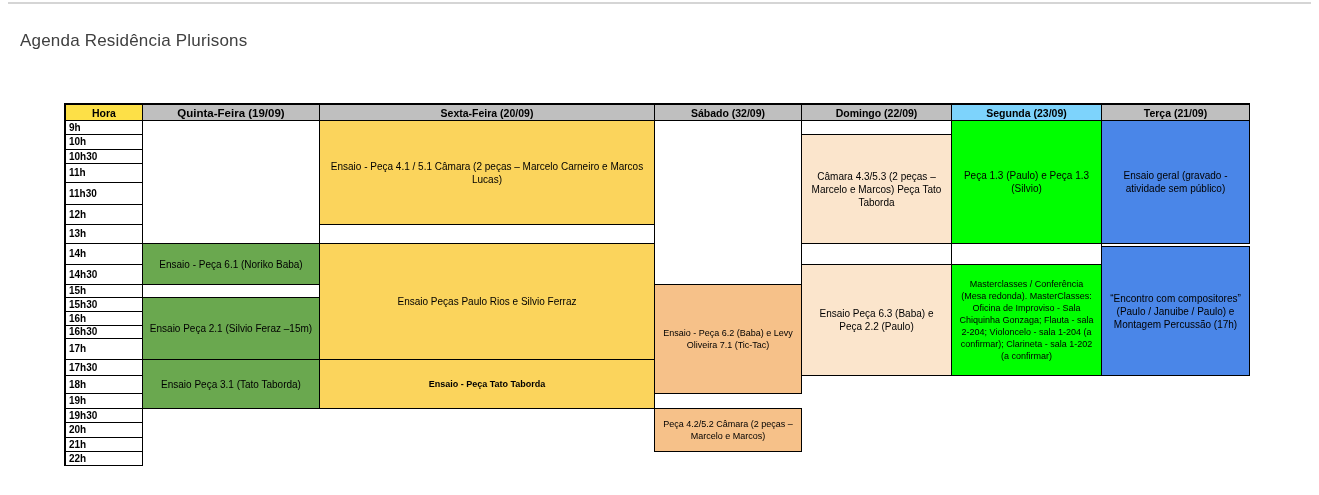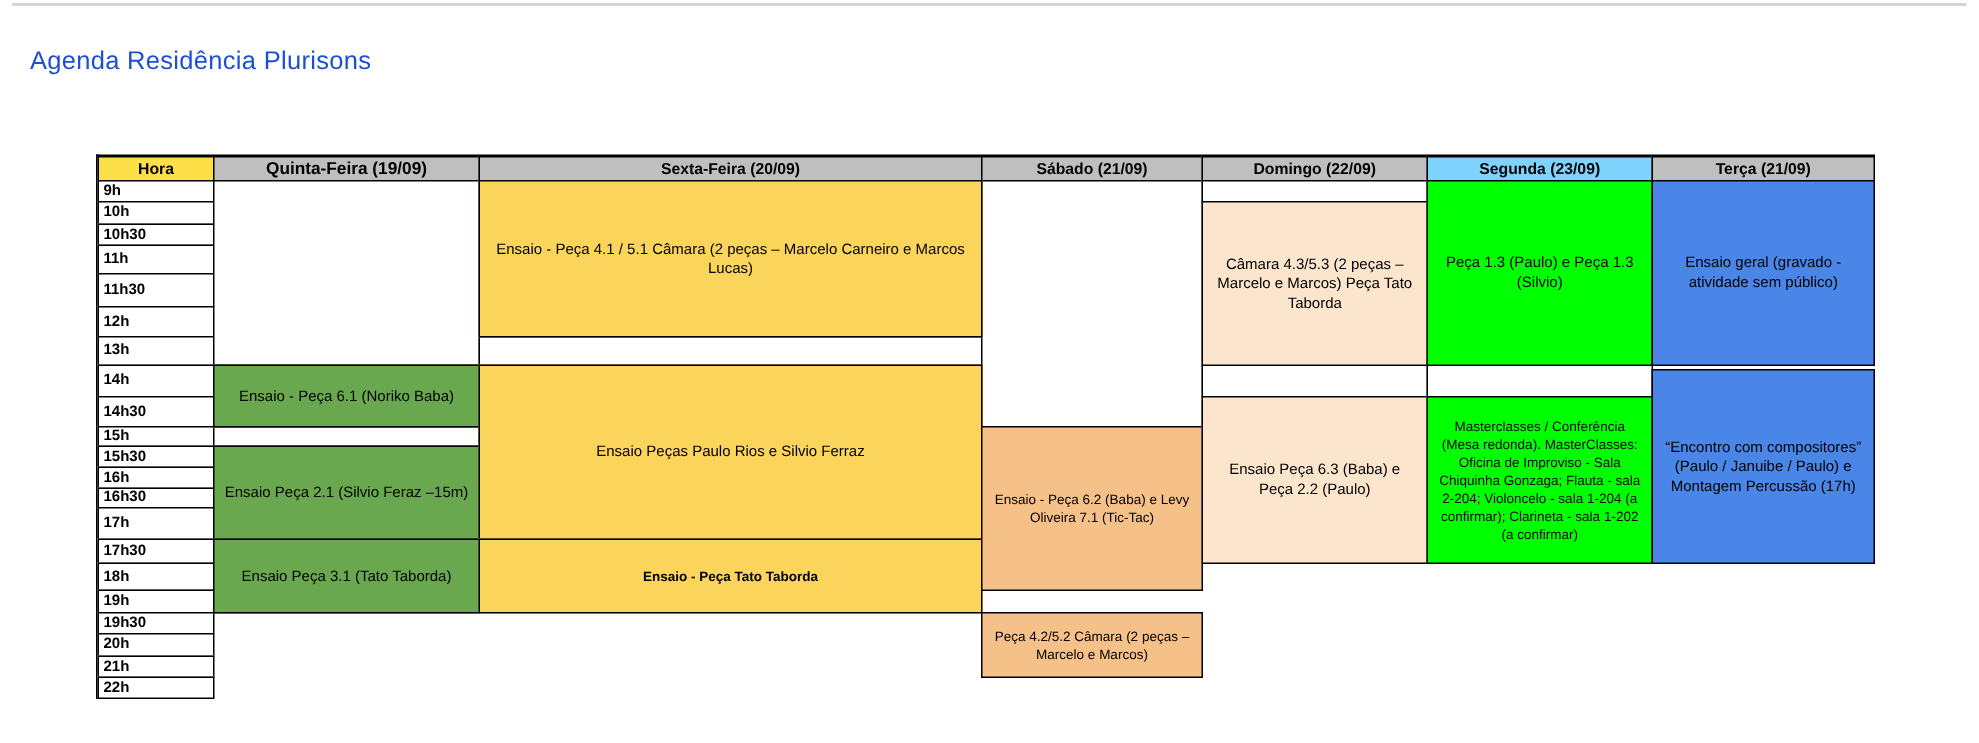--- a/index.html
+++ b/index.html
@@ -3,21 +3,21 @@
 <meta charset="utf-8">
 <style>
   html,body{margin:0;padding:0;}
   body{
     width:1319px;height:495px;background:#ffffff;position:relative;overflow:hidden;
     font-family:"Liberation Sans",sans-serif;color:#000;
   }
   .top-rule{position:absolute;left:8px;top:2px;width:1303px;height:2px;background:#d5d5d5;}
   .title{
     position:absolute;left:20px;top:31px;margin:0;
-    font-size:17px;font-weight:400;color:#1d4ed8;letter-spacing:.2px;
+    font-size:17px;font-weight:400;color:#404040;letter-spacing:.2px;
     font-family:"Liberation Sans",sans-serif;
   }
   .agenda-grid{
     position:absolute;left:64px;top:103px;display:grid;
     border-top:2px solid #000;border-left:2px solid #000;
   }
   .cell{
     border:1px solid #000;margin:-1px 0 0 -1px;box-sizing:border-box;
     overflow:hidden;
   }
@@ -43,21 +43,21 @@
 </style>
 </head>
 <body>
 
 <div class="top-rule"></div>
 <h1 class="title">Agenda Residência Plurisons</h1>
 <div id="agenda" class="agenda-grid" style="grid-template-columns: 77px 177px 335px 147px 150px 150px 148px; grid-template-rows: 16px 14px 15px 14px 19px 22px 20px 19px 21px 20px 13px 14px 14px 13px 21px 16px 18px 15px 14px 15px 14px 14px;">
     <div class="cell hdr hora-hdr" style="grid-area: 1 / 1;">Hora</div>
     <div class="cell hdr day-hdr serif" style="grid-area: 1 / 2; background: rgb(191, 191, 191);">Quinta-Feira (19/09)</div>
     <div class="cell hdr day-hdr" style="grid-area: 1 / 3; background: rgb(191, 191, 191);">Sexta-Feira (20/09)</div>
-    <div class="cell hdr day-hdr" style="grid-area: 1 / 4; background: rgb(191, 191, 191);">Sábado (21/09)</div>
+    <div class="cell hdr day-hdr" style="grid-area: 1 / 4; background: rgb(191, 191, 191);">Sábado (32/09)</div>
     <div class="cell hdr day-hdr" style="grid-area: 1 / 5; background: rgb(191, 191, 191);">Domingo (22/09)</div>
     <div class="cell hdr day-hdr" style="grid-area: 1 / 6; background: #7dd3fc;">Segunda (23/09)</div>
     <div class="cell hdr day-hdr" style="grid-area: 1 / 7; background: rgb(191, 191, 191);">Terça (21/09)</div>
     <div class="cell time-cell" style="grid-area: 2 / 1;">9h</div>
     <div class="cell time-cell" style="grid-area: 3 / 1;">10h</div>
     <div class="cell time-cell" style="grid-area: 4 / 1;">10h30</div>
     <div class="cell time-cell" style="grid-area: 5 / 1;">11h</div>
     <div class="cell time-cell" style="grid-area: 6 / 1;">11h30</div>
     <div class="cell time-cell" style="grid-area: 7 / 1;">12h</div>
     <div class="cell time-cell" style="grid-area: 8 / 1;">13h</div>

